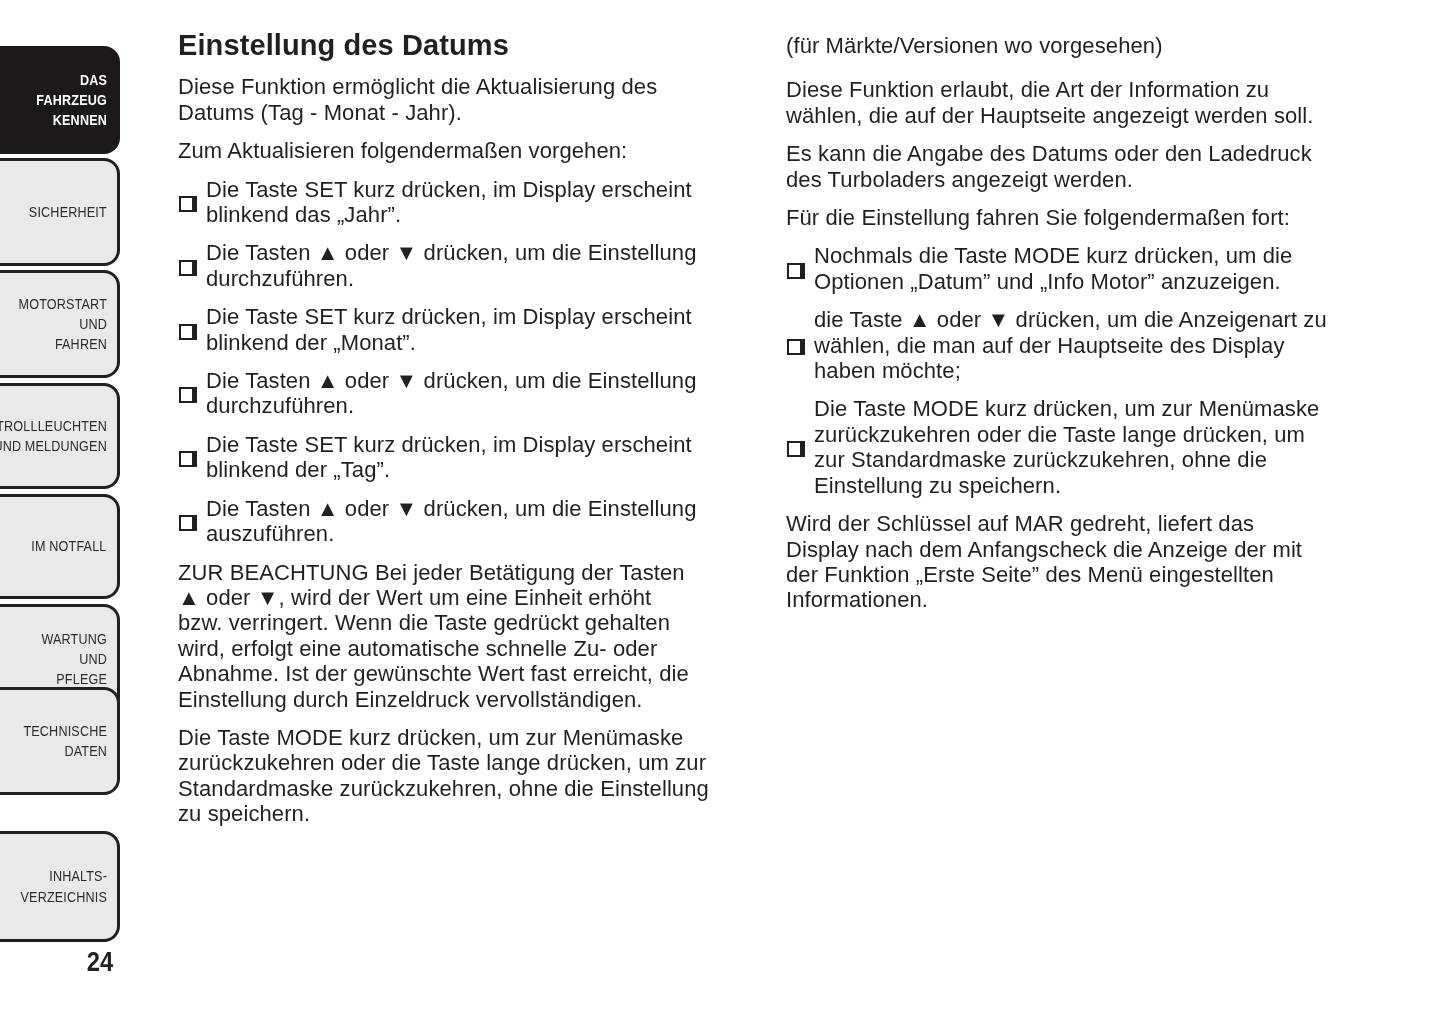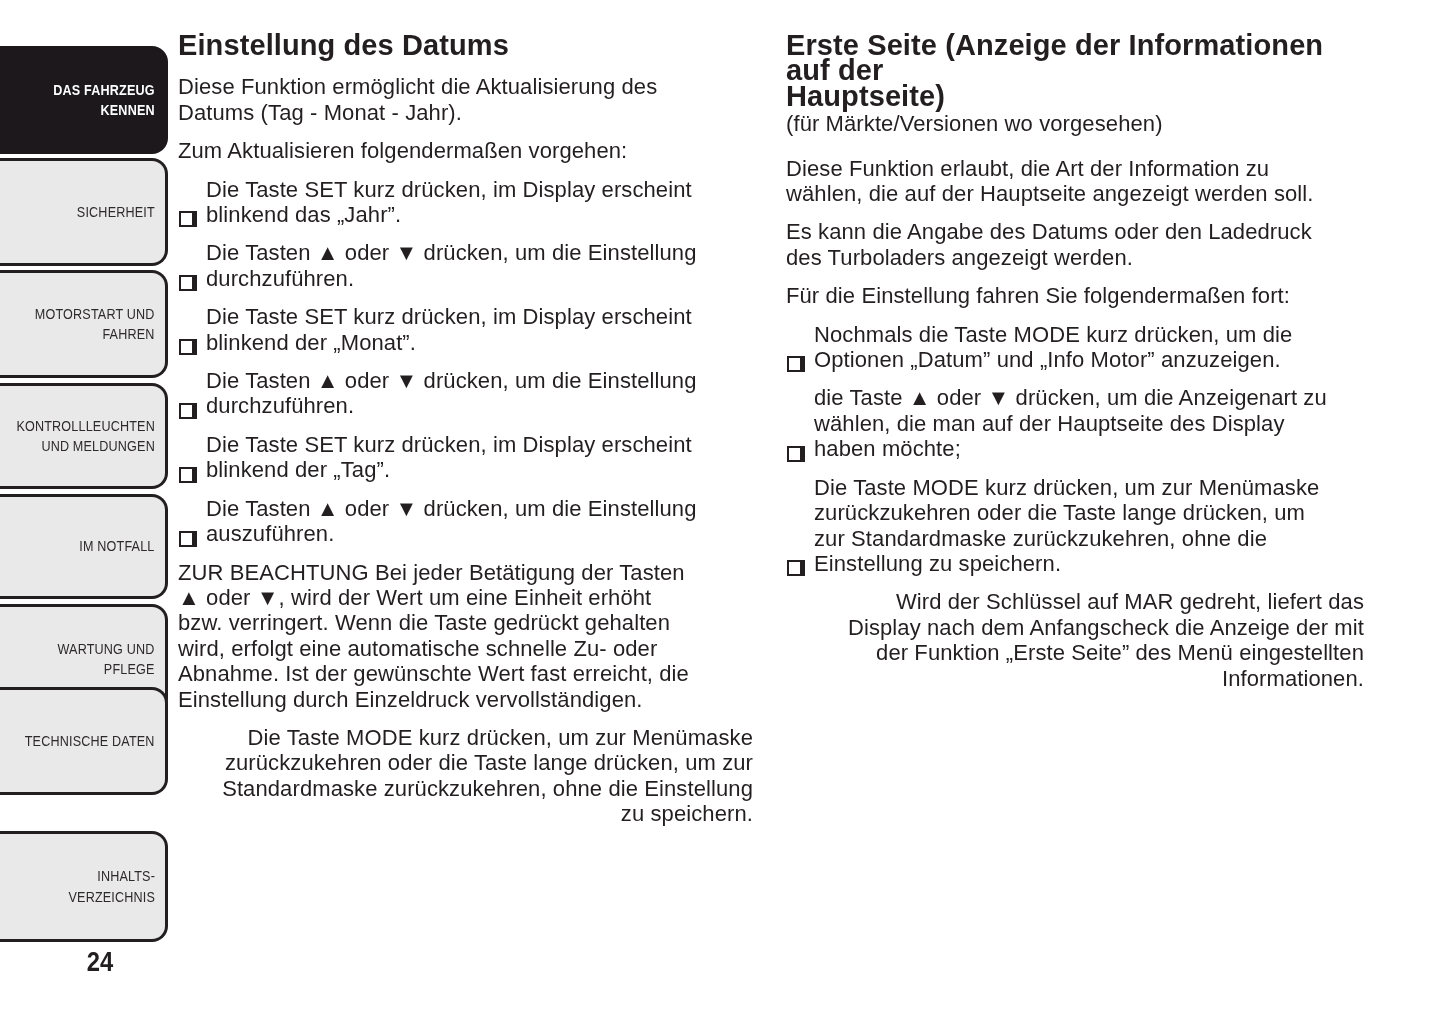--- a/index.html
+++ b/index.html
@@ -17,21 +17,21 @@
     width: 1445px;
     height: 1026px;
     background: #ffffff;
   }
 
   
   .sidebar { position: absolute; left: 0; top: 0; width: 160px; height: 1026px; }
   .tab {
     position: absolute;
     left: 0;
-    width: 168px;
+    width: 120px;
     box-sizing: border-box;
     background: #e9e9e9;
     border: 3px solid #231f20;
     border-left: none;
     border-radius: 0 16px 16px 0;
     display: flex;
     flex-direction: column;
     justify-content: center;
     align-items: flex-end;
     padding-right: 10px;
@@ -90,25 +90,25 @@
     margin: 0 0 16px 0;
     white-space: pre-line;
   }
   .col-right h2.heading { margin-bottom: 2px; }
 
   p.para {
     margin: 0 0 13px 0;
     white-space: pre-line;
   }
   p.subtitle { margin: 0 0 19px 0; white-space: pre-line; }
-  p.last { margin-bottom: 0; text-align: right; }
+  p.last { margin-bottom: 0; }
 
   .bullet {
     display: flex;
-    align-items: flex-end;
+    align-items: center;
     margin: 0 0 13px 0;
   }
   .bullet .glyph {
     flex: 0 0 auto;
     width: 11px;
     height: 12px;
     box-sizing: content-box;
     border: 2px solid #231f20;
     border-right-width: 5px;
     background: #ffffff;
@@ -200,22 +200,20 @@
 wird, erfolgt eine automatische schnelle Zu- oder
 Abnahme. Ist der gewünschte Wert fast erreicht, die
 Einstellung durch Einzeldruck vervollständigen.</p>
       <p class="para last">Die Taste MODE kurz drücken, um zur Menümaske
 zurückzukehren oder die Taste lange drücken, um zur
 Standardmaske zurückzukehren, ohne die Einstellung
 zu speichern.</p>
     </section>
 
     <section class="col col-right">
-      <h2 class="heading">Erste Seite (Anzeige der Informationen auf der
-Hauptseite)</h2>
       <p class="subtitle">(für Märkte/Versionen wo vorgesehen)</p>
       <p class="para">Diese Funktion erlaubt, die Art der Information zu
 wählen, die auf der Hauptseite angezeigt werden soll.</p>
       <p class="para">Es kann die Angabe des Datums oder den Ladedruck
 des Turboladers angezeigt werden.</p>
       <p class="para">Für die Einstellung fahren Sie folgendermaßen fort:</p>
 
       <div class="bullet">
         <span class="glyph"></span>
         <span class="bullet-text">Nochmals die Taste MODE kurz drücken, um die

